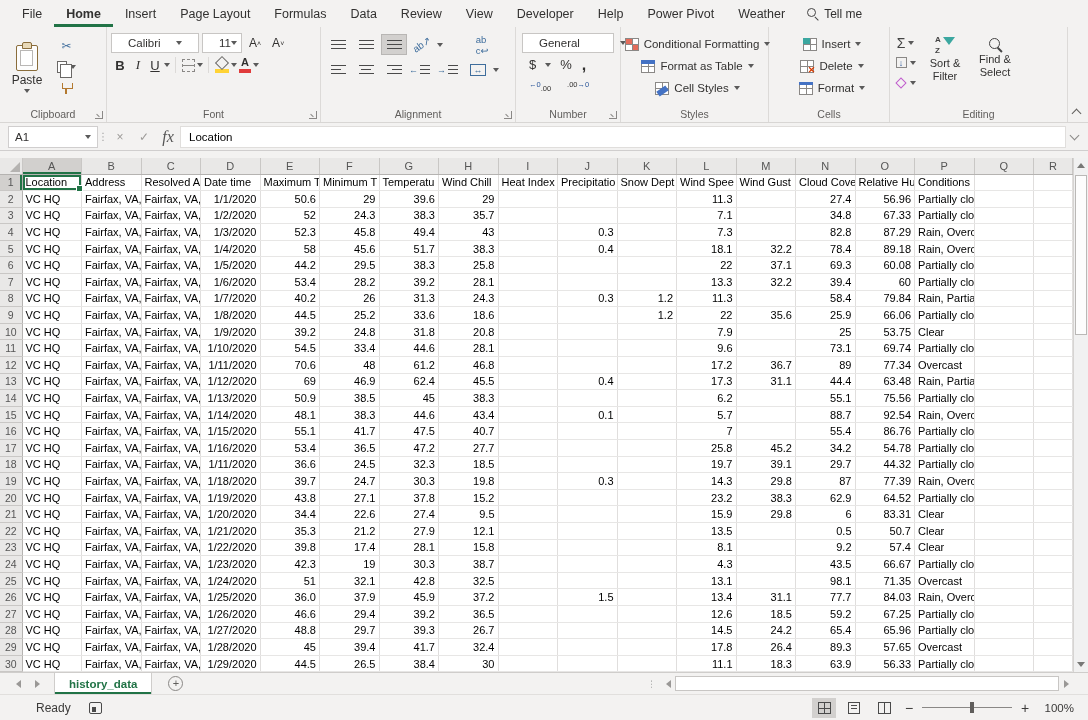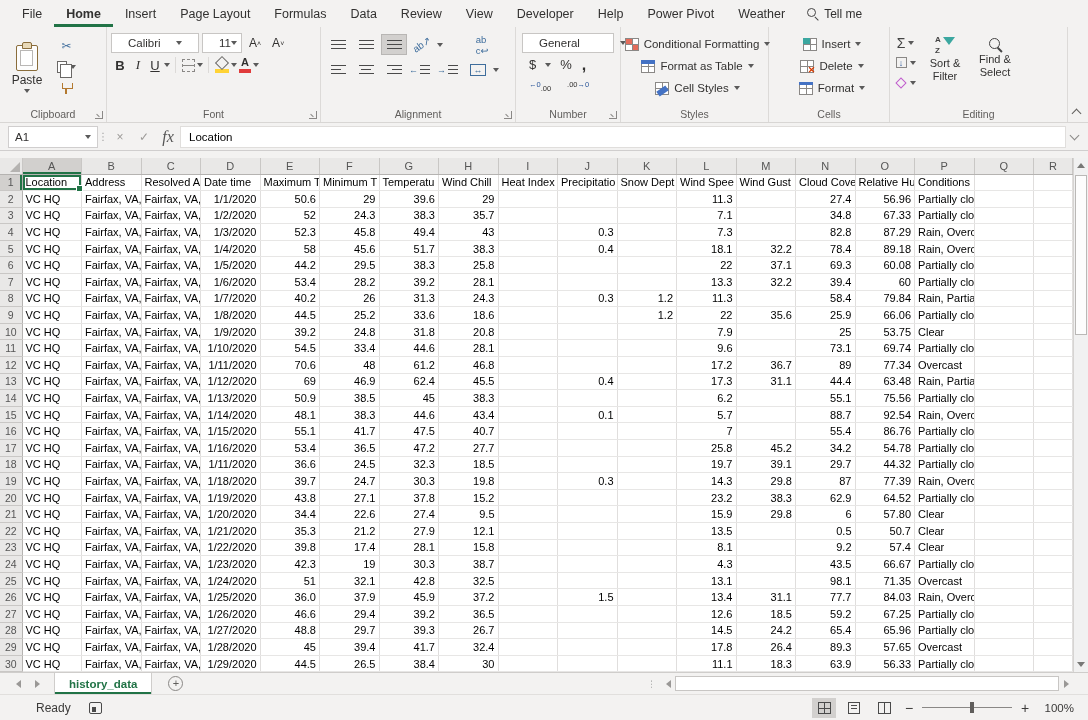--- a/index.html
+++ b/index.html
@@ -956,21 +956,21 @@
             <td class="c-r">34.4</td>
             <td class="c-r">22.6</td>
             <td class="c-r">27.4</td>
             <td class="c-r">9.5</td>
             <td class="c-r"></td>
             <td class="c-r"></td>
             <td class="c-r"></td>
             <td class="c-r">15.9</td>
             <td class="c-r">29.8</td>
             <td class="c-r">6</td>
-            <td class="c-r">57.80</td>
+            <td class="c-r">83.31</td>
             <td class="c-l"><span class="spill">Clear</span></td>
             <td class="c-r"></td>
             <td class="c-r"></td>
           </tr>
           <tr>
             <th>22</th>
             <td class="c-l">VC HQ</td>
             <td class="c-l">Fairfax, VA,</td>
             <td class="c-l">Fairfax, VA,</td>
             <td class="c-r">1/21/2020</td>

